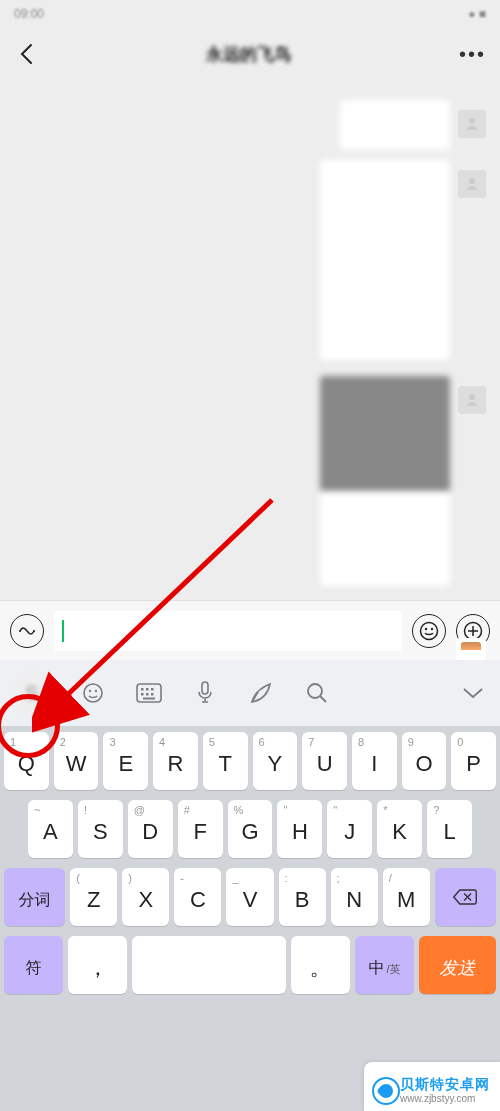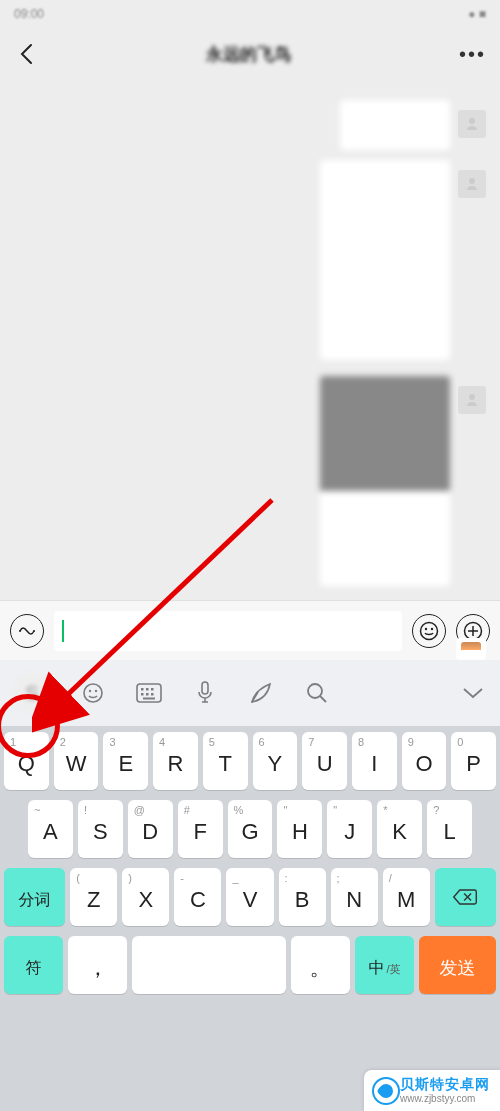--- a/index.html
+++ b/index.html
@@ -38,36 +38,36 @@
   .s-btn { width:40px; height:40px; border-radius:50%; background:#eee; filter: blur(2px); display:flex; align-items:center; justify-content:center; color:#999; font-size:20px; }
   .fox-box { position:absolute; right:14px; top:-22px; width:30px; height:22px; background:#fff; border-radius:4px; display:flex; align-items:center; justify-content:center; }
   .fox { width:20px; height:14px; background:linear-gradient(180deg,#c85 0%,#fa6 60%,#fff 60%,#fff 100%); border-radius:3px; }
 
   .keys { padding:6px 4px 10px 4px; }
   .krow { display:flex; gap:5px; margin-bottom:10px; }
   .krow.r2 { padding:0 24px; }
   .key { flex:1; height:58px; background:#fff; border-radius:6px; box-shadow:0 1px 0 #b5b8bd; display:flex; flex-direction:column; align-items:center; justify-content:center; position:relative; color:#222; }
   .key .num { position:absolute; top:4px; left:6px; font-size:11px; color:#999; }
   .key .main { font-size:22px; font-weight:400; margin-top:6px; }
-  .key.fn { background:#5eead4; }
+  .key.fn { background:#c4b5fd; }
   .key.fn .main { font-size:16px; }
-  .key.send { background:#ff7a2d; color:#fff; }
+  .key.send { background:#ff7a2d; color:#fff;font-style:italic; }
   .key.send .main { font-size:18px; }
   .key.wide { flex:1.3; }
   .key.bksp svg { width:26px; height:26px; }
   .lang-key .main { font-size:18px; display:flex; align-items:baseline; }
   .lang-key .sub { font-size:11px; margin-left:2px; color:#555; }
 
   
   .anno { position:absolute; pointer-events:none; }
   .red-circle { position:absolute; left:-4px; top:694px; width:64px; height:64px; border:5px solid #e40000; border-radius:50%; z-index:50; }
   svg.red-arrow { position:absolute; left:32px; top:490px; width:260px; height:250px; z-index:50; }
 
   
-  .wm { position:absolute; right:0; bottom:0; background:#fff; border-top-left-radius:8px; padding:6px 10px 6px 8px; display:flex; align-items:center; gap:0; font-size:12px; box-shadow:0 0 4px rgba(0,0,0,0.15); z-index:60; }
+  .wm { position:absolute; right:0; bottom:0; background:#fff; border-top-left-radius:8px; padding:14px 10px 6px 8px; display:flex; align-items:center; gap:0; font-size:12px; box-shadow:0 0 4px rgba(0,0,0,0.15); z-index:60; }
   .wm-logo { width:28px; height:28px; border-radius:50%; border:2px solid #1a9df0; display:flex; align-items:center; justify-content:center; }
   .wm-logo-inner { width:14px; height:14px; background:#1a9df0; border-radius:50% 50% 50% 4px; transform:rotate(45deg); }
   .wm-text { display:flex; flex-direction:column; line-height:1.2; }
   .wm-cn { font-weight:700; color:#1a9df0; font-size:14px; letter-spacing:1px; }
   .wm-url { color:#888; font-size:10px; }
 </style>
 </head>
 <body>
 
 <div class="status-bar">

